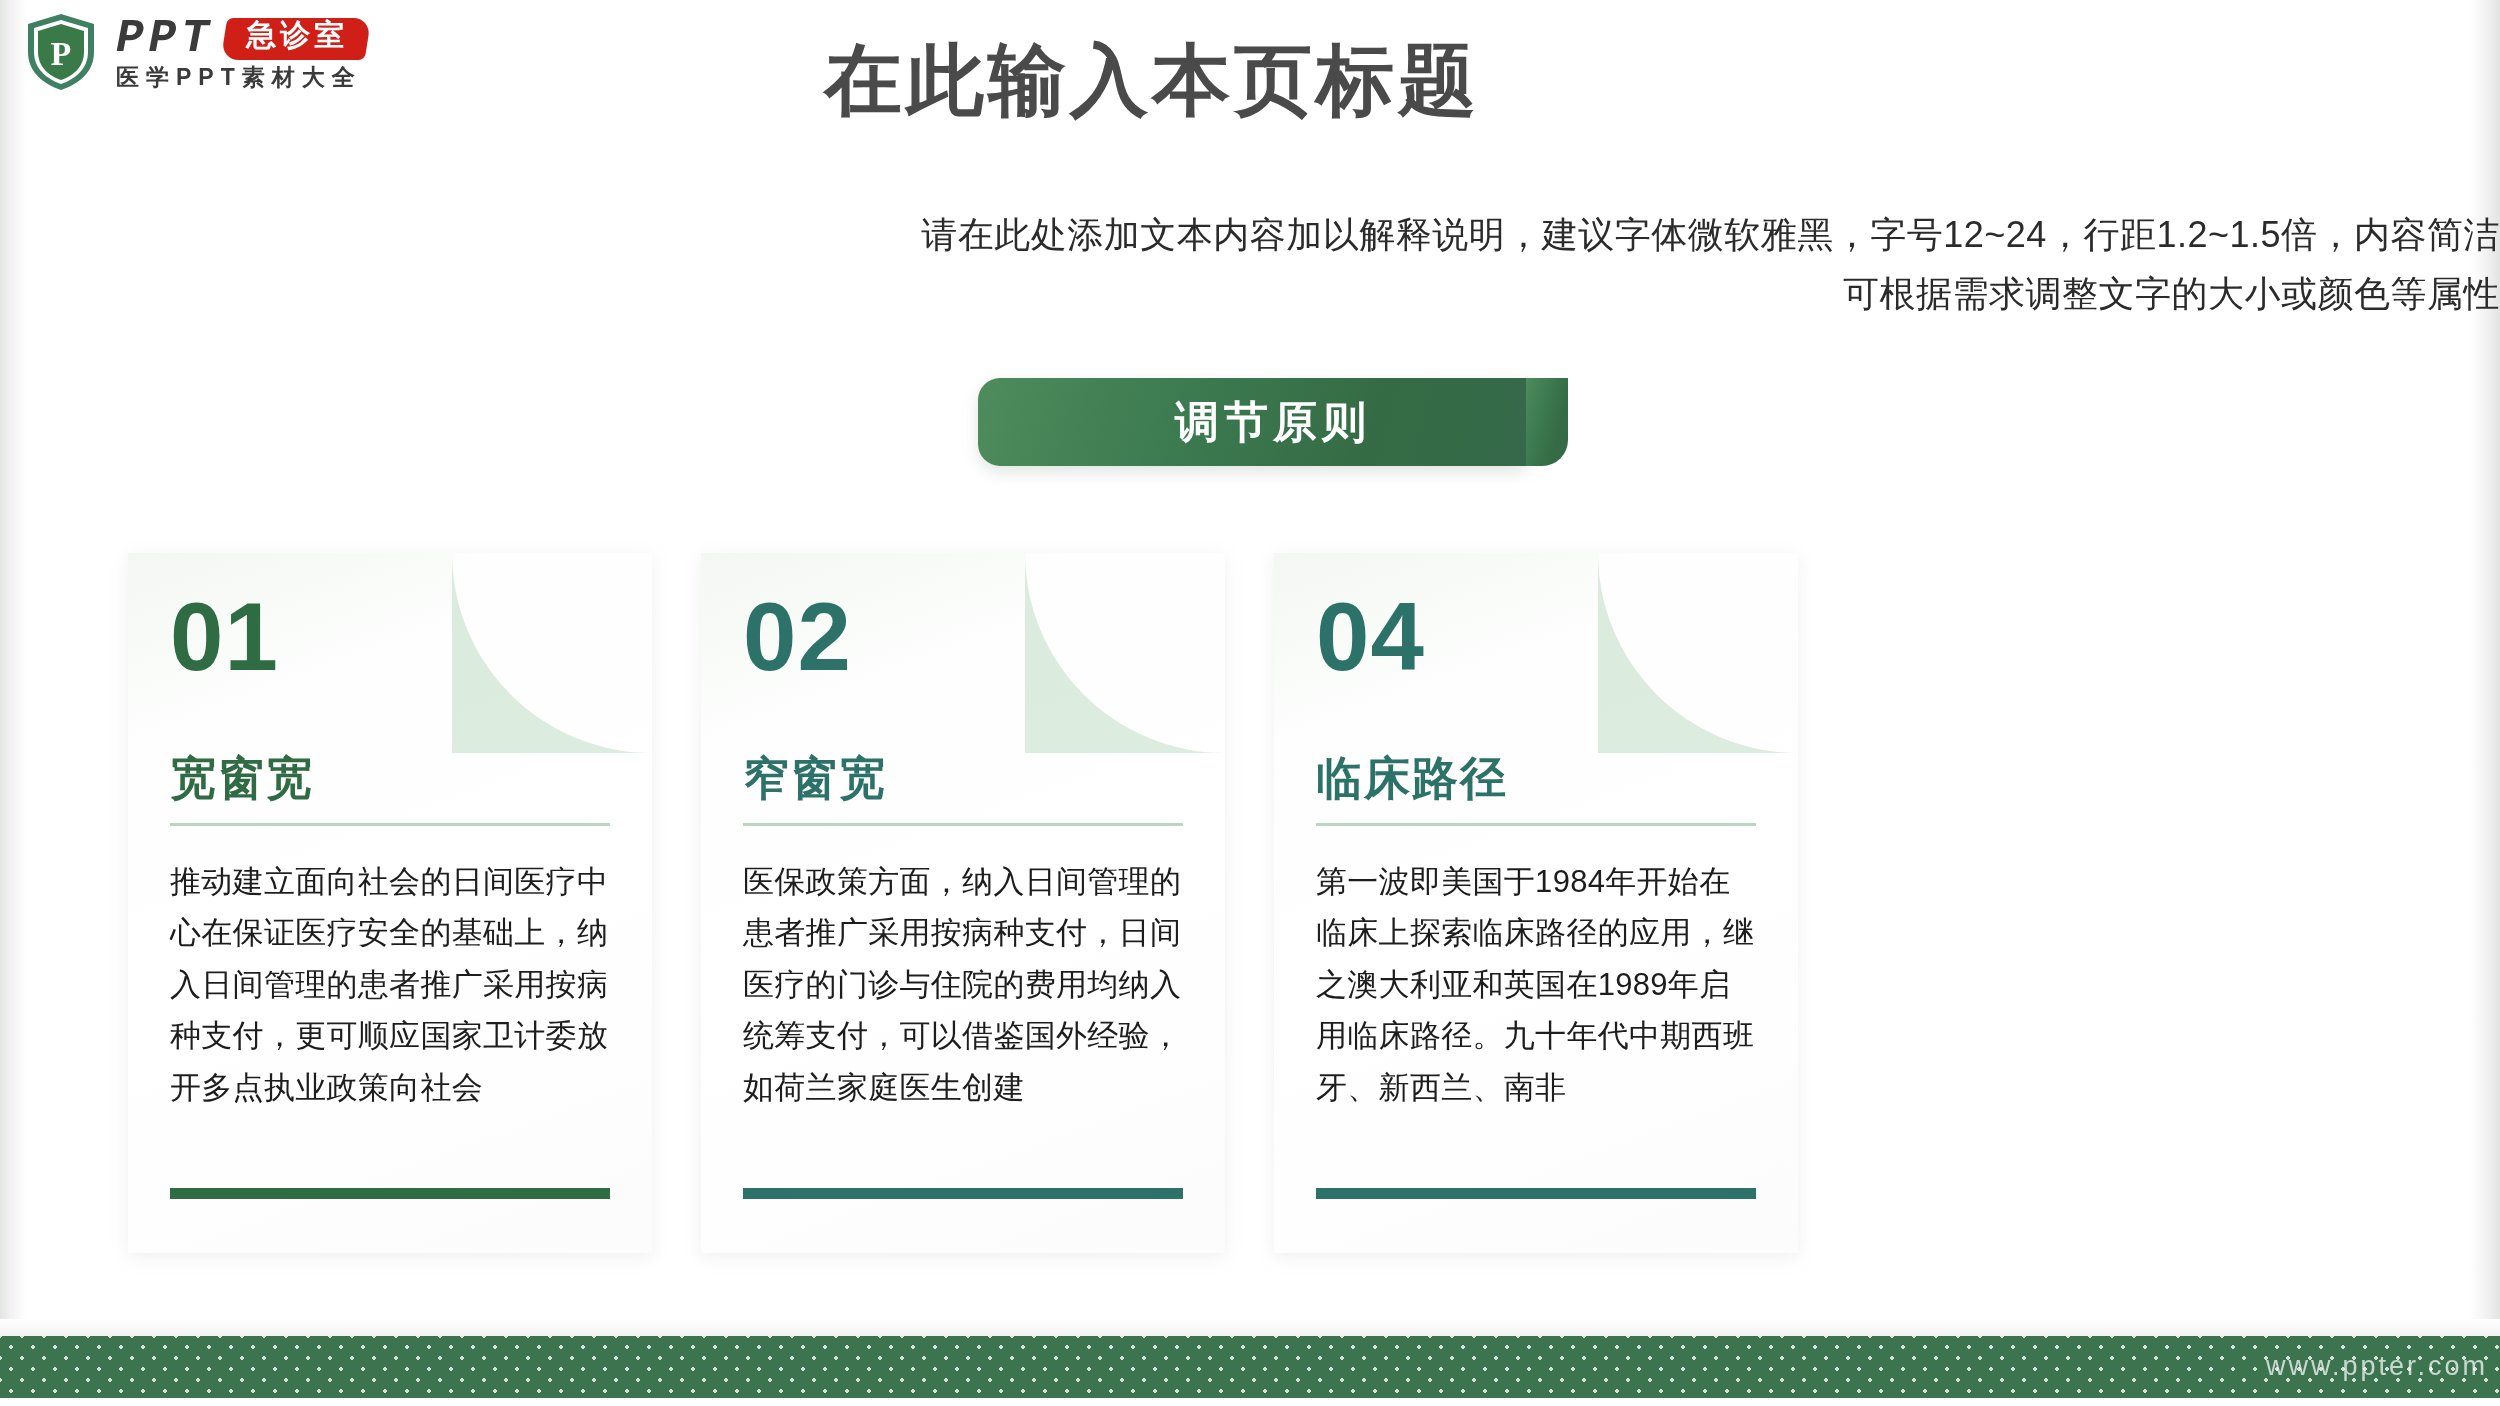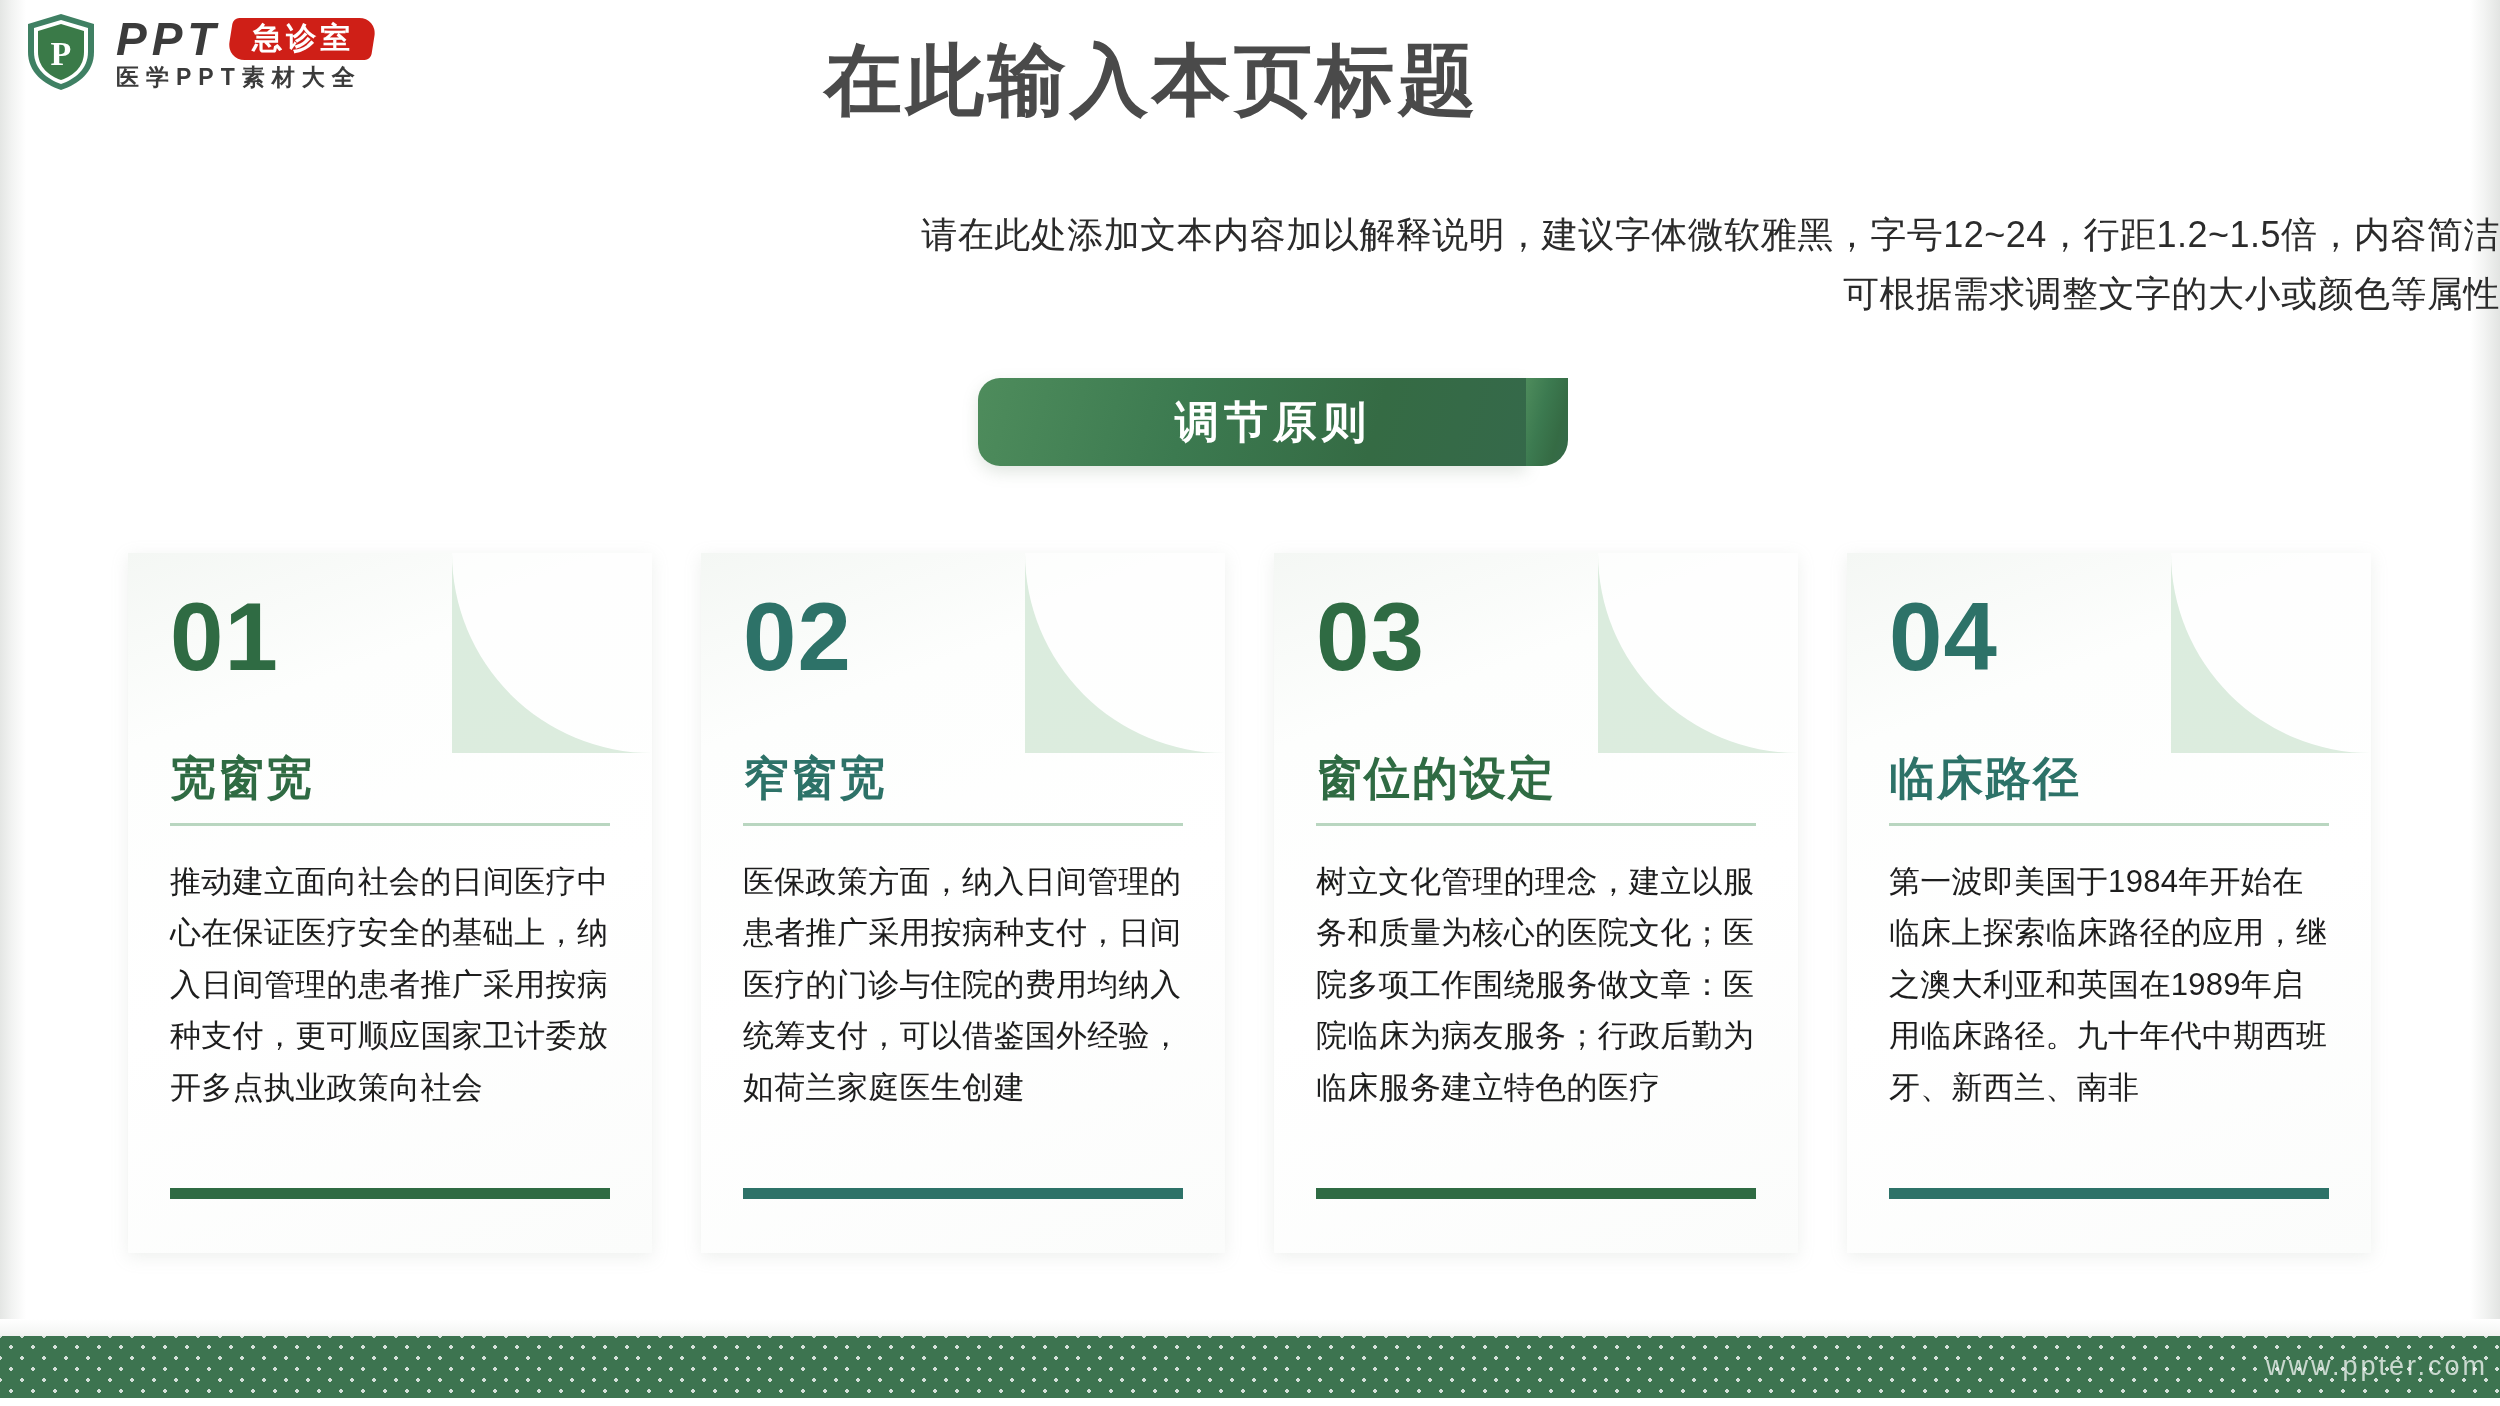--- a/index.html
+++ b/index.html
@@ -36,21 +36,21 @@
   .logo-block {
     position: absolute;
     left: 24px; top: 12px;
     display: flex;
     align-items: center;
     gap: 18px;
   }
   .logo-shield { width: 74px; height: 80px; display: block; }
   .logo-text { display: flex; flex-direction: column; gap: 4px; }
   .logo-row-1 {
-    display: flex; align-items: center; gap: 10px;
+    display: flex; align-items: center; gap: 10px; font-family: Liberation Mono, monospace;
   }
   .logo-ppt {
     font-size: 46px;
     font-weight: bold;
     font-style: italic;
     letter-spacing: 5px;
     color: #3b3b3b;
     line-height: 1;
   }
   .logo-badge {
@@ -270,30 +270,20 @@
       <div class="card-corner"></div>
       <div class="card-inner">
         <div class="card-number" style="color: rgb(45, 114, 104);">02</div>
         <div class="card-heading" style="color: rgb(45, 114, 104);">窄窗宽</div>
         <div class="card-divider"></div>
         <div class="card-body">医保政策方面，纳入日间管理的患者推广采用按病种支付，日间医疗的门诊与住院的费用均纳入统筹支付，可以借鉴国外经验，如荷兰家庭医生创建</div>
       </div>
       <div class="card-bottom-bar" style="background: rgb(45, 114, 104);"></div>
     </div>
 
-    <div class="card">
-      <div class="card-corner"></div>
-      <div class="card-inner">
-        <div class="card-number" style="color: rgb(47, 107, 67);">03</div>
-        <div class="card-heading" style="color: rgb(47, 107, 67);">窗位的设定</div>
-        <div class="card-divider"></div>
-        <div class="card-body">树立文化管理的理念，建立以服务和质量为核心的医院文化；医院多项工作围绕服务做文章：医院临床为病友服务；行政后勤为临床服务建立特色的医疗</div>
-      </div>
-      <div class="card-bottom-bar" style="background: rgb(47, 107, 67);"></div>
-    </div>
 
     <div class="card">
       <div class="card-corner"></div>
       <div class="card-inner">
         <div class="card-number" style="color: rgb(45, 114, 104);">04</div>
         <div class="card-heading" style="color: rgb(45, 114, 104);">临床路径</div>
         <div class="card-divider"></div>
         <div class="card-body">第一波即美国于1984年开始在临床上探索临床路径的应用，继之澳大利亚和英国在1989年启用临床路径。九十年代中期西班牙、新西兰、南非</div>
       </div>
       <div class="card-bottom-bar" style="background: rgb(45, 114, 104);"></div>

